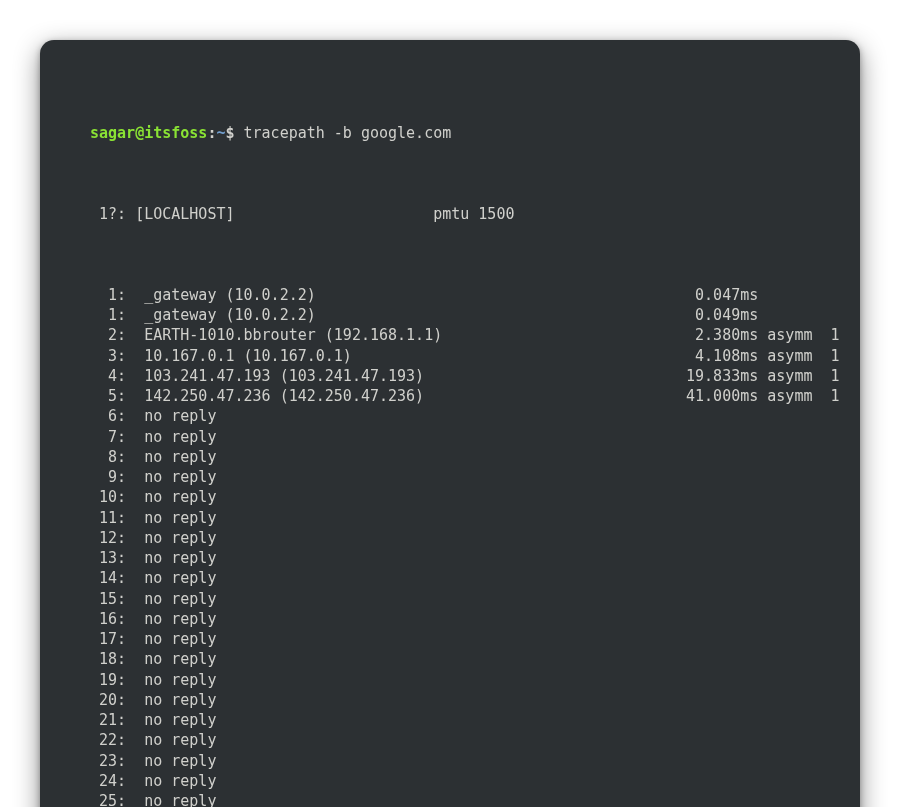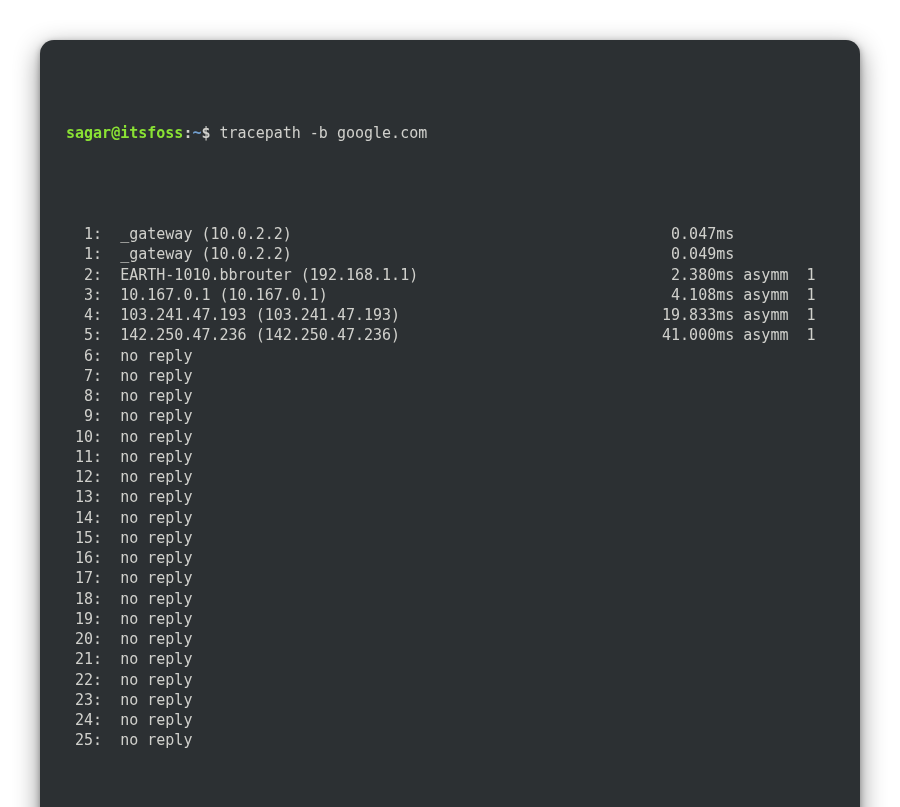--- a/index.html
+++ b/index.html
@@ -22,29 +22,30 @@
       line-height: 1.35;
       box-sizing: border-box;
       white-space: pre;
       overflow: hidden;
     }
     .prompt-user { color: #8ae234; font-weight: bold; }
     .prompt-colon { color: #d0d0cc; font-weight: bold; }
     .prompt-path { color: #729fcf; font-weight: bold; }
     .prompt-dollar { color: #d0d0cc; font-weight: bold; }
     .cmd { color: #d0d0cc; }
-    .line { display: block; white-space: pre; }
+    .line { display: block; white-space: pre; margin-left: 24px; }
   </style>
 </head>
 <body>
 
 <div class="terminal">
 
   <span class="line"><span class="prompt-user">sagar@itsfoss</span><span class="prompt-colon">:</span><span class="prompt-path">~</span><span class="prompt-dollar">$</span><span class="cmd"> <span>tracepath -b google.com</span></span></span>
 
+  <span class="line"> 1?: [LOCALHOST]                      pmtu 1500</span>
 
   <div id="hops-container"><span class="line">  1:  _gateway (10.0.2.2)                                          0.047ms</span><span class="line">  1:  _gateway (10.0.2.2)                                          0.049ms</span><span class="line">  2:  EARTH-1010.bbrouter (192.168.1.1)                            2.380ms asymm  1</span><span class="line">  3:  10.167.0.1 (10.167.0.1)                                      4.108ms asymm  1</span><span class="line">  4:  103.241.47.193 (103.241.47.193)                             19.833ms asymm  1</span><span class="line">  5:  142.250.47.236 (142.250.47.236)                             41.000ms asymm  1</span><span class="line">  6:  no reply</span><span class="line">  7:  no reply</span><span class="line">  8:  no reply</span><span class="line">  9:  no reply</span><span class="line"> 10:  no reply</span><span class="line"> 11:  no reply</span><span class="line"> 12:  no reply</span><span class="line"> 13:  no reply</span><span class="line"> 14:  no reply</span><span class="line"> 15:  no reply</span><span class="line"> 16:  no reply</span><span class="line"> 17:  no reply</span><span class="line"> 18:  no reply</span><span class="line"> 19:  no reply</span><span class="line"> 20:  no reply</span><span class="line"> 21:  no reply</span><span class="line"> 22:  no reply</span><span class="line"> 23:  no reply</span><span class="line"> 24:  no reply</span><span class="line"> 25:  no reply</span></div>
 
   
   
 
   
 
 </div>
 

